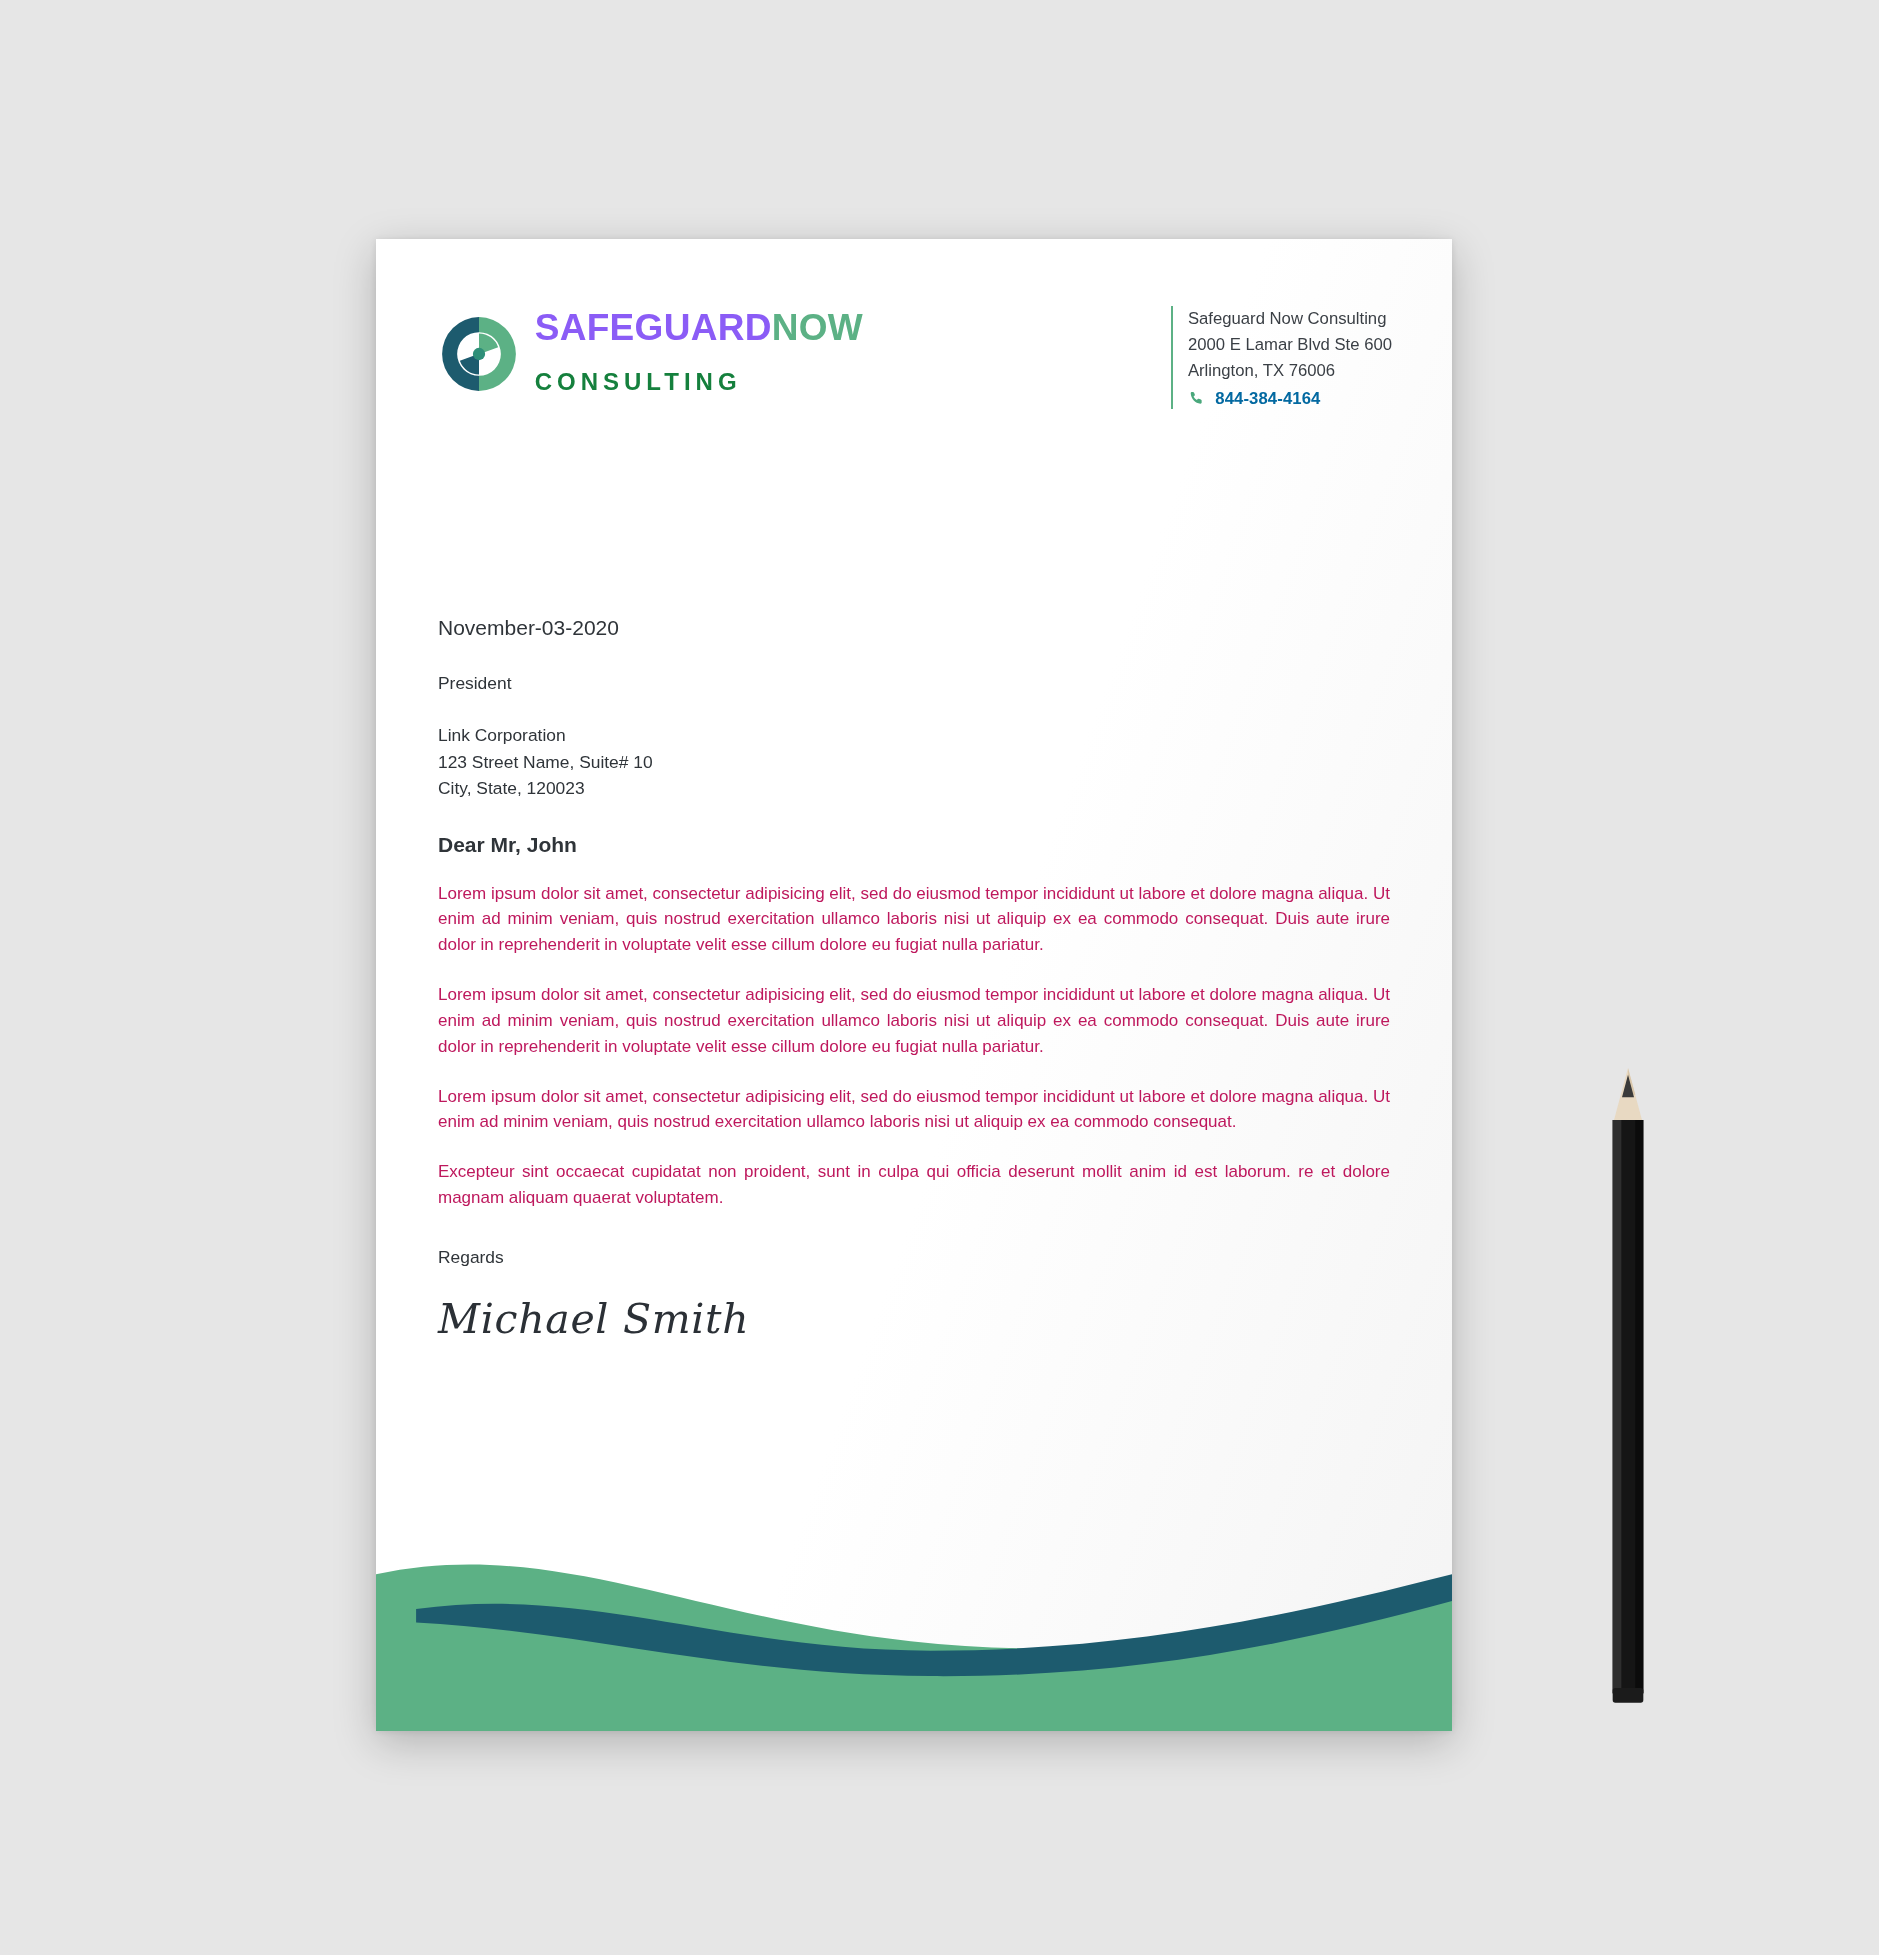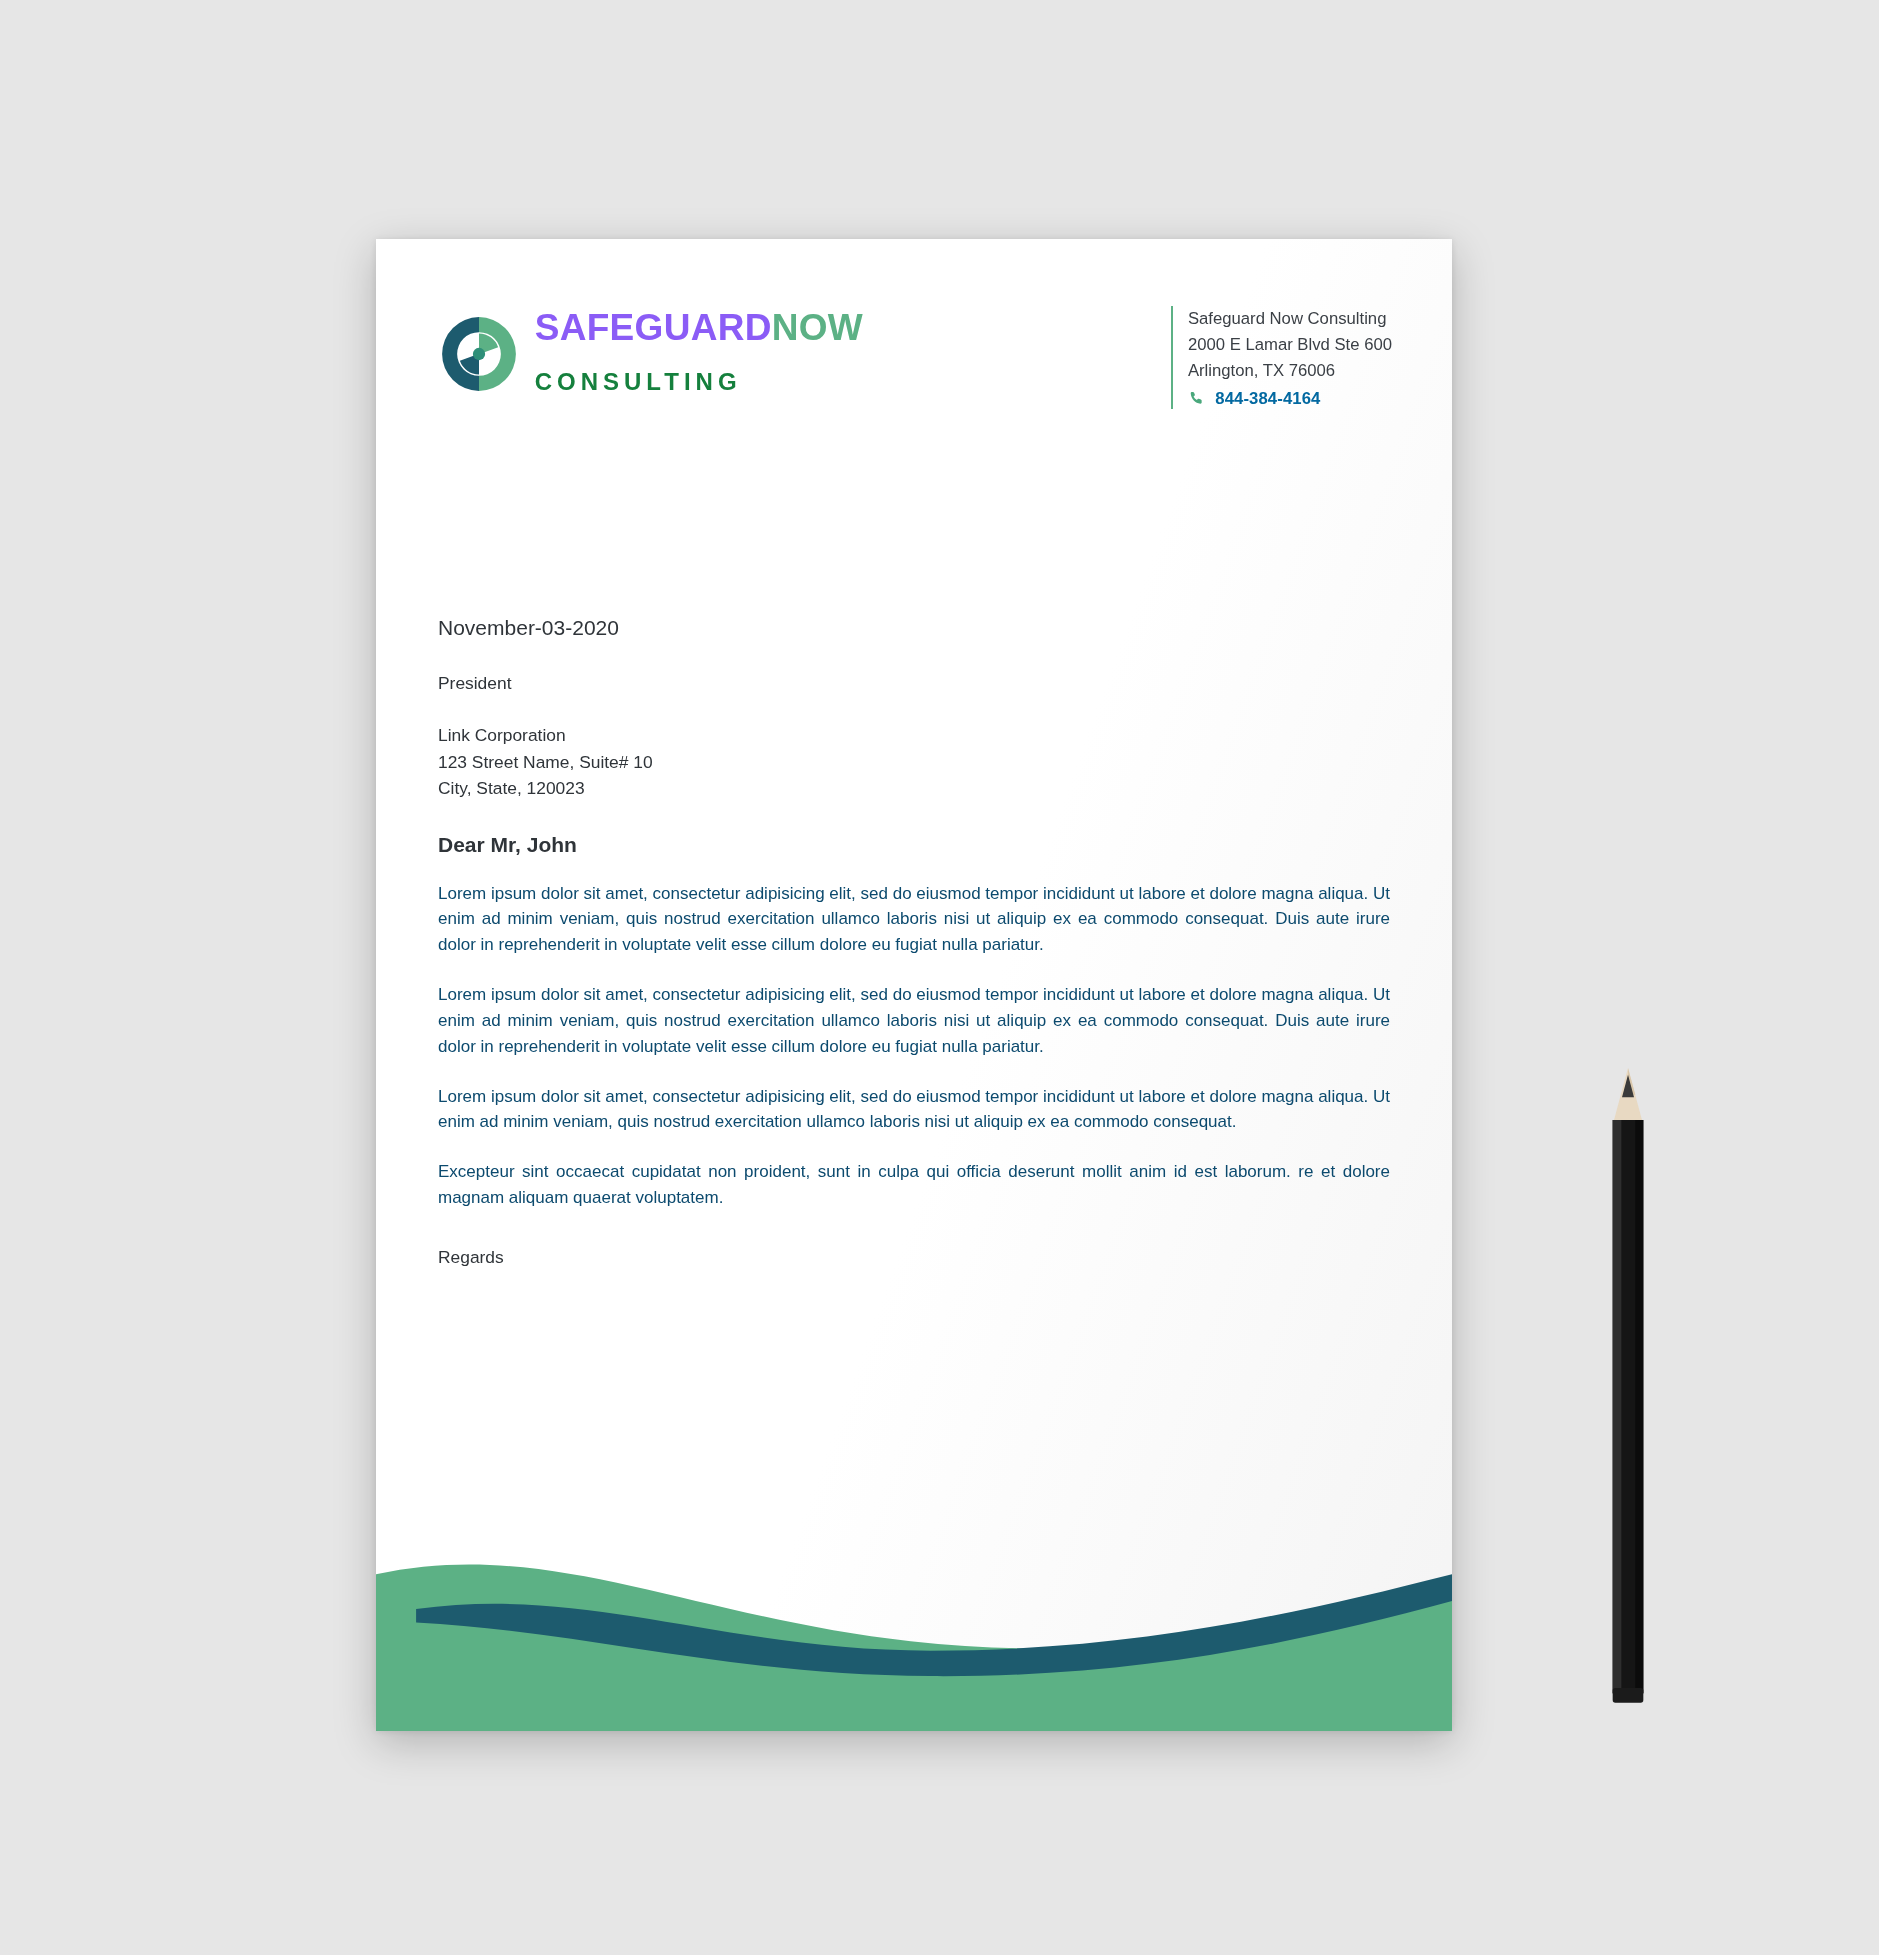--- a/index.html
+++ b/index.html
@@ -134,21 +134,21 @@
     font-size: 21px;
     font-weight: bold;
     margin-top: 31px;
     margin-bottom: 24px;
   }
   .para {
     font-size: 17px;
     line-height: 1.52;
     text-align: justify;
     margin: 0 0 24px 0;
-    color: #0c4a6e;
+    color: #be185d;
   }
   .regards {
     font-size: 17.4px;
     margin-top: 36px;
   }
   .signature {
     font-family: "DejaVu Serif", serif;
     font-style: italic;
     font-size: 41px;
     color: #2b3036;
@@ -231,20 +231,21 @@
     </div>
 
     <div class="salutation">Dear Mr, John</div>
 
     <p class="para">Lorem ipsum dolor sit amet, consectetur adipisicing elit, sed do eiusmod tempor incididunt ut labore et dolore magna aliqua. Ut enim ad minim veniam, quis nostrud exercitation ullamco laboris nisi ut aliquip ex ea commodo consequat. Duis aute irure dolor in reprehenderit in voluptate velit esse cillum dolore eu fugiat nulla pariatur.</p>
     <p class="para">Lorem ipsum dolor sit amet, consectetur adipisicing elit, sed do eiusmod tempor incididunt ut labore et dolore magna aliqua. Ut enim ad minim veniam, quis nostrud exercitation ullamco laboris nisi ut aliquip ex ea commodo consequat. Duis aute irure dolor in reprehenderit in voluptate velit esse cillum dolore eu fugiat nulla pariatur.</p>
     <p class="para">Lorem ipsum dolor sit amet, consectetur adipisicing elit, sed do eiusmod tempor incididunt ut labore et dolore magna aliqua. Ut enim ad minim veniam, quis nostrud exercitation ullamco laboris nisi ut aliquip ex ea commodo consequat.</p>
     <p class="para">Excepteur sint occaecat cupidatat non proident, sunt in culpa qui officia deserunt mollit anim id est laborum. re et dolore magnam aliquam quaerat voluptatem.</p>
 
     <div class="regards">Regards</div>
+    <div class="signature">Michael Smith</div>
   </div>
 
   <div class="footer-wave">
     <svg viewBox="0 0 1610 330" width="1076" height="221" preserveAspectRatio="none" xmlns="http://www.w3.org/2000/svg">
       <path d="M0,96 C260,40 470,160 800,196 C1090,228 1330,186 1610,120 L1610,330 L0,330 Z" fill="#5cb185"></path>
       <path d="M60,148 C320,112 520,210 830,210 C1120,210 1350,162 1610,96 L1610,136 C1350,206 1120,250 830,248 C520,246 320,182 60,168 Z" fill="#1d5b6e"></path>
     </svg>
   </div>
 
 </div>

